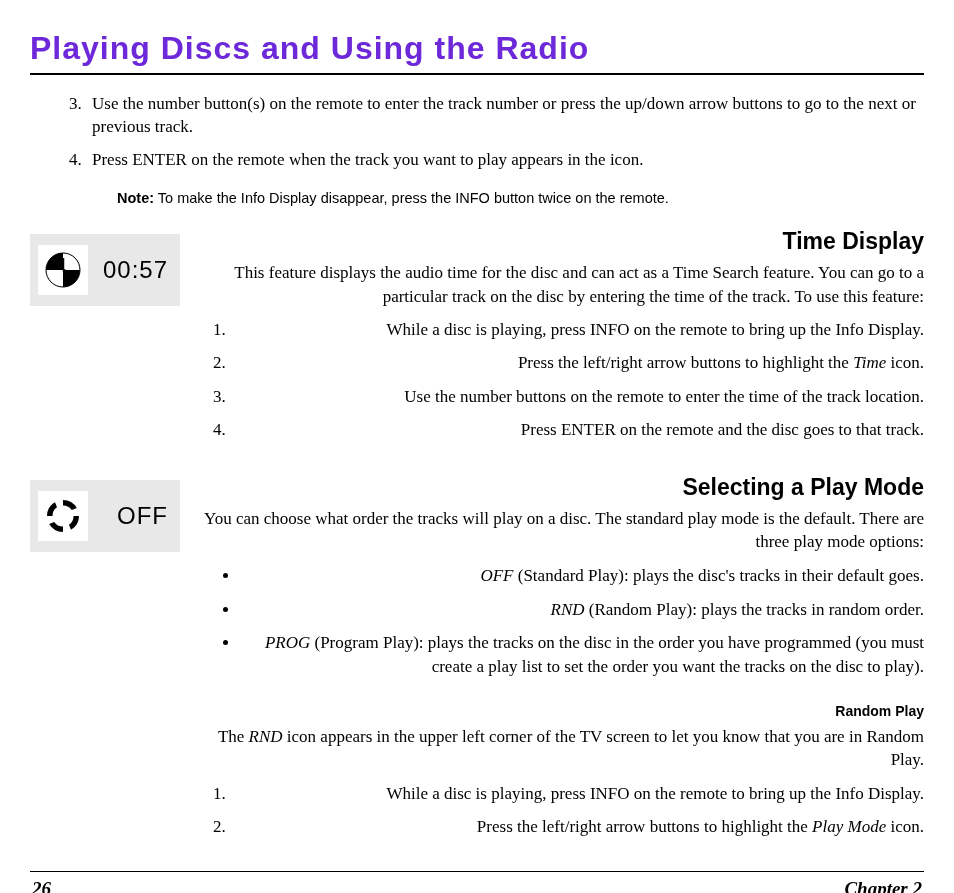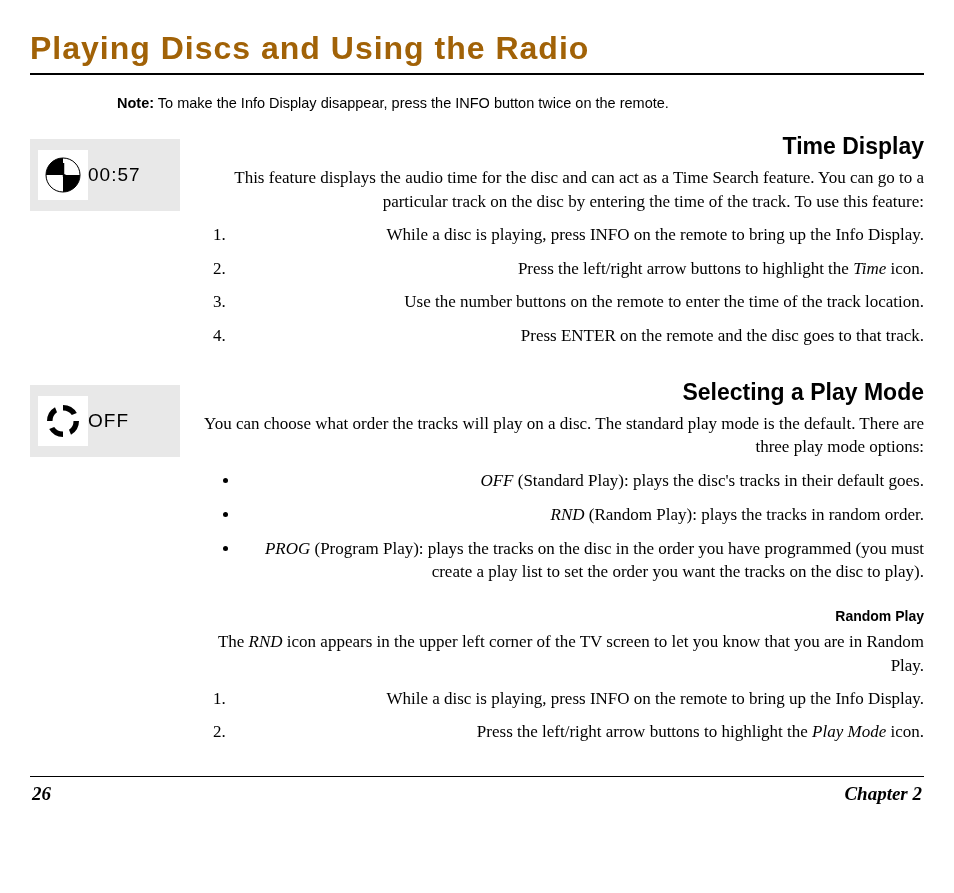--- a/index.html
+++ b/index.html
@@ -13,21 +13,21 @@
   .page {
     padding: 30px 30px 10px 30px;
     box-sizing: border-box;
   }
   h1.chapter-title {
     font-family: Arial, Helvetica, sans-serif;
     font-weight: 900;
     font-size: 32px;
     margin: 0 0 6px 0;
     letter-spacing: 1px;
-    color: #a16207;
+    color: #6d28d9;
   }
   .rule {
     border: 0;
     border-top: 2px solid #000;
     margin: 0 0 18px 0;
   }
   .rule-thin {
     border: 0;
     border-top: 1.5px solid #000;
     margin: 18px 0 6px 0;
@@ -74,23 +74,23 @@
     width: 50px;
     height: 50px;
     background: #fff;
     display: flex;
     align-items: center;
     justify-content: center;
     flex-shrink: 0;
   }
   .icon-box .icon-text {
     flex: 1;
-    text-align: left;
+    text-align: right;
     font-family: 'Arial Narrow', Arial, sans-serif;
-    font-size: 19px;
+    font-size: 24px;
     font-weight: 500;
     letter-spacing: 1px;
     color: #000;
     padding-right: 4px;
     font-stretch: condensed;
   }
   .text-col {
     flex: 1;
     text-align: right;
   }
@@ -146,20 +146,24 @@
   svg { display: block; }
 </style>
 </head>
 <body>
 
 <div class="page">
 
   <h1 class="chapter-title">Playing Discs and Using the Radio</h1>
   <hr class="rule">
 
+  <ol class="steps" start="3">
+    <li>Use the number button(s) on the remote to enter the track number or press the up/down arrow buttons to go to the next or previous track.</li>
+    <li>Press ENTER on the remote when the track you want to play appears in the icon.</li>
+  </ol>
 
   <div class="note">
     <b>Note:</b>
     <span>To make the Info Display disappear, press the INFO button twice on the remote.</span>
   </div>
 
   <div class="section">
     <div class="icon-col">
       <div class="icon-box">
         <div class="icon-square">

